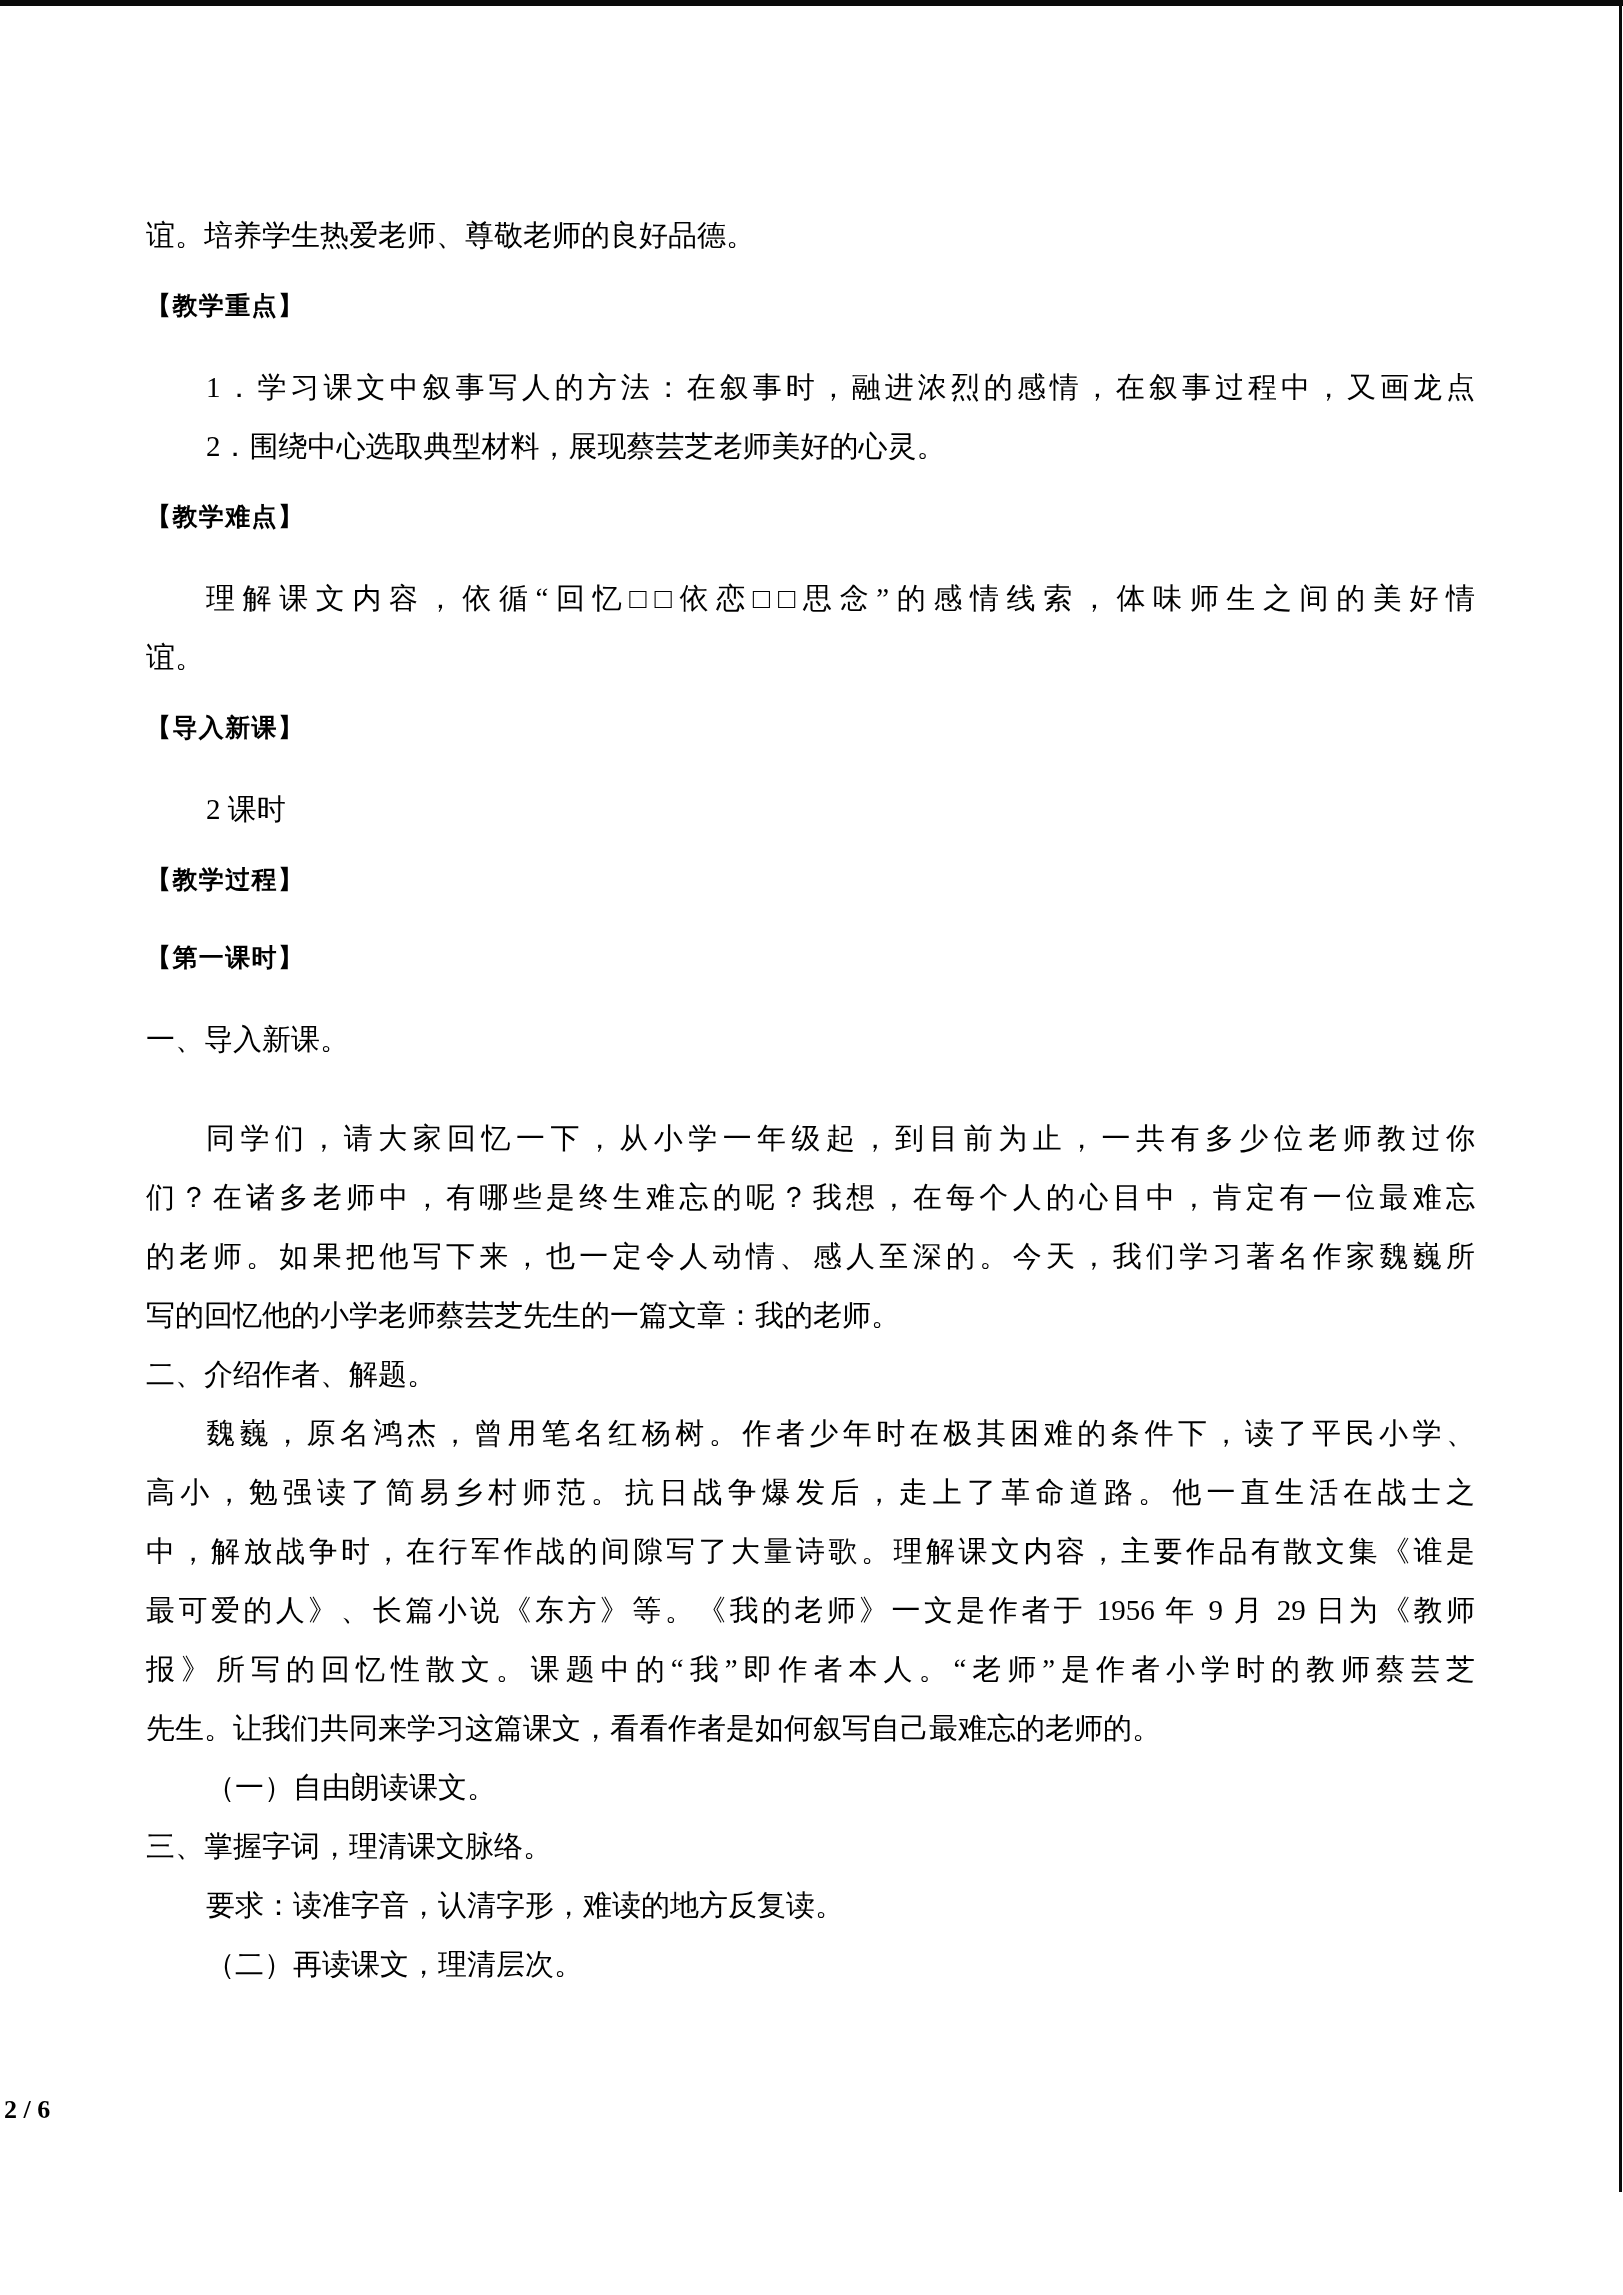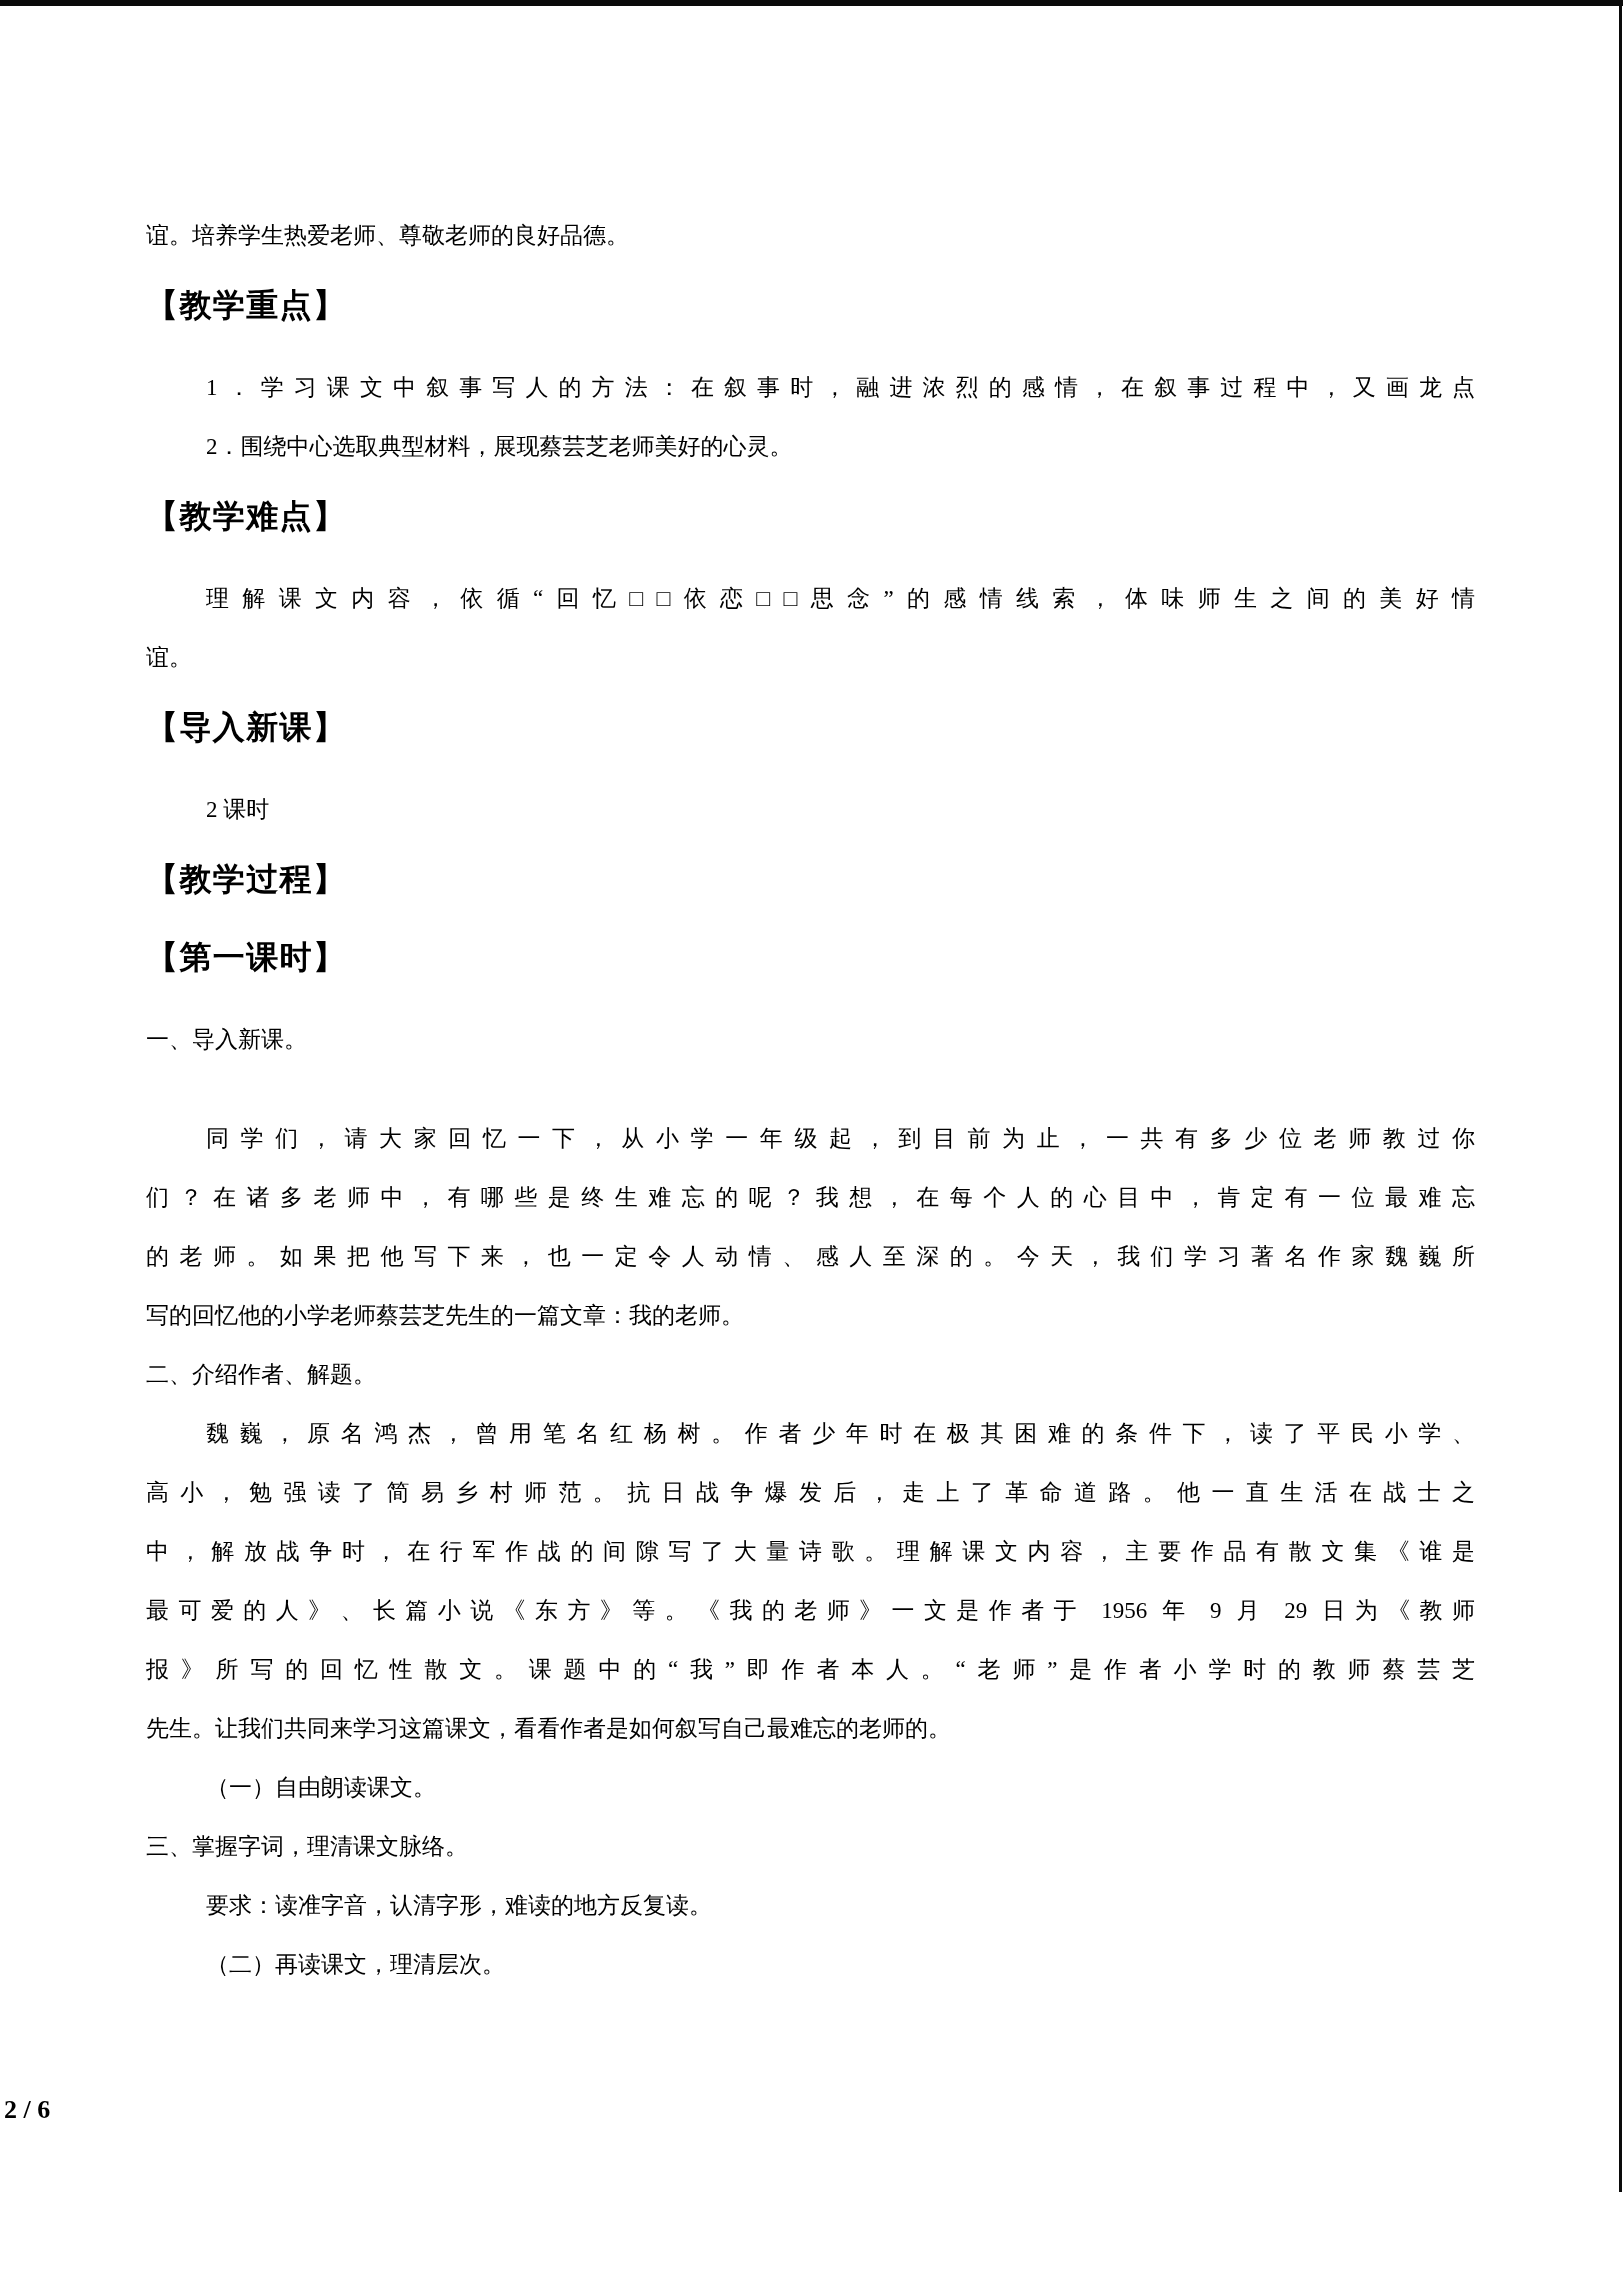--- a/index.html
+++ b/index.html
@@ -25,38 +25,38 @@
     background:#0a0a0a;
   }
   
   .content{
     position:absolute;
     left:146px;
     top:206px;
     width:1329px;
   }
   .doc-line{
-    font-size:23px;
+    font-size:29px;
     line-height:59px;
     text-align:left;
     word-break:keep-all;
     white-space:nowrap;
   }
   .doc-line.full{
     white-space:normal;
     text-align:justify;
     text-align-last:justify;
   }
   .doc-line.indent{
     text-indent:60px;
   }
   .doc-line.heading{
     font-family:"Liberation Sans","DejaVu Sans",sans-serif;
     font-weight:700;
-    font-size:32px;
+    font-size:25px;
     line-height:50px;
     margin:15px 0 28px 0;
     letter-spacing:1.4px;
   }
   
   .content .doc-line:nth-child(13){
     margin-top:40px;
   }
   .page-footer{
     position:absolute;

